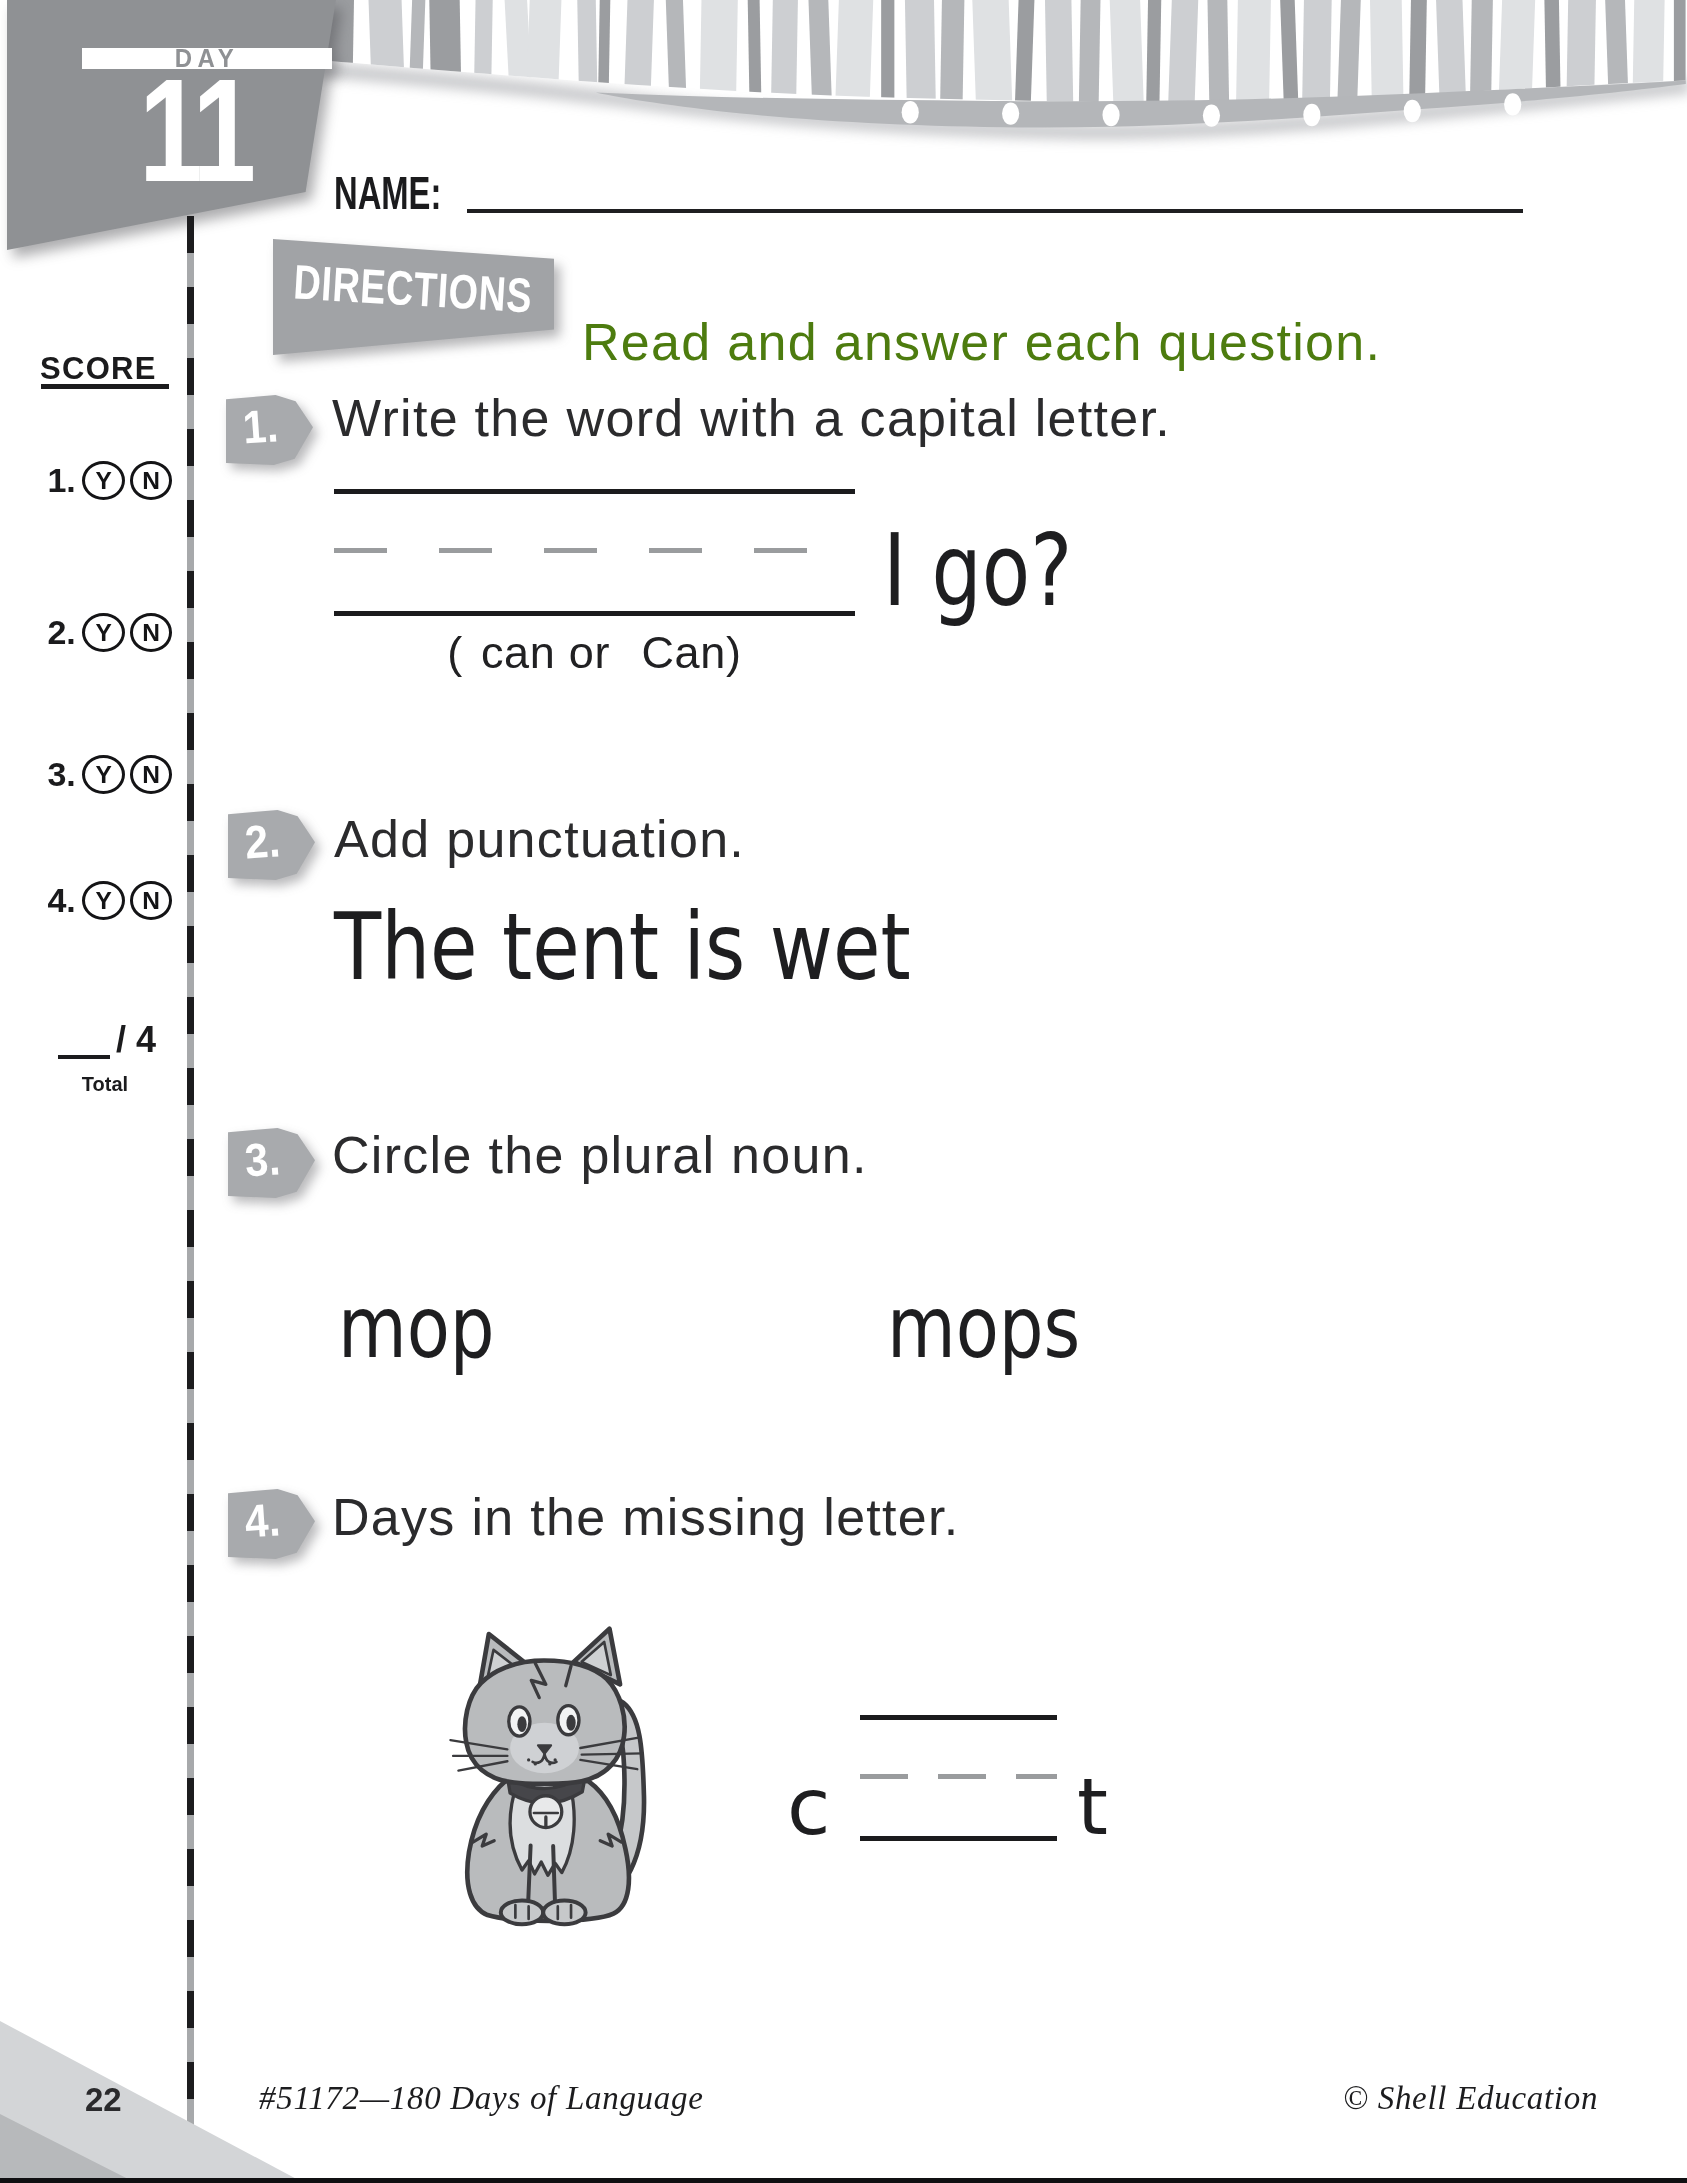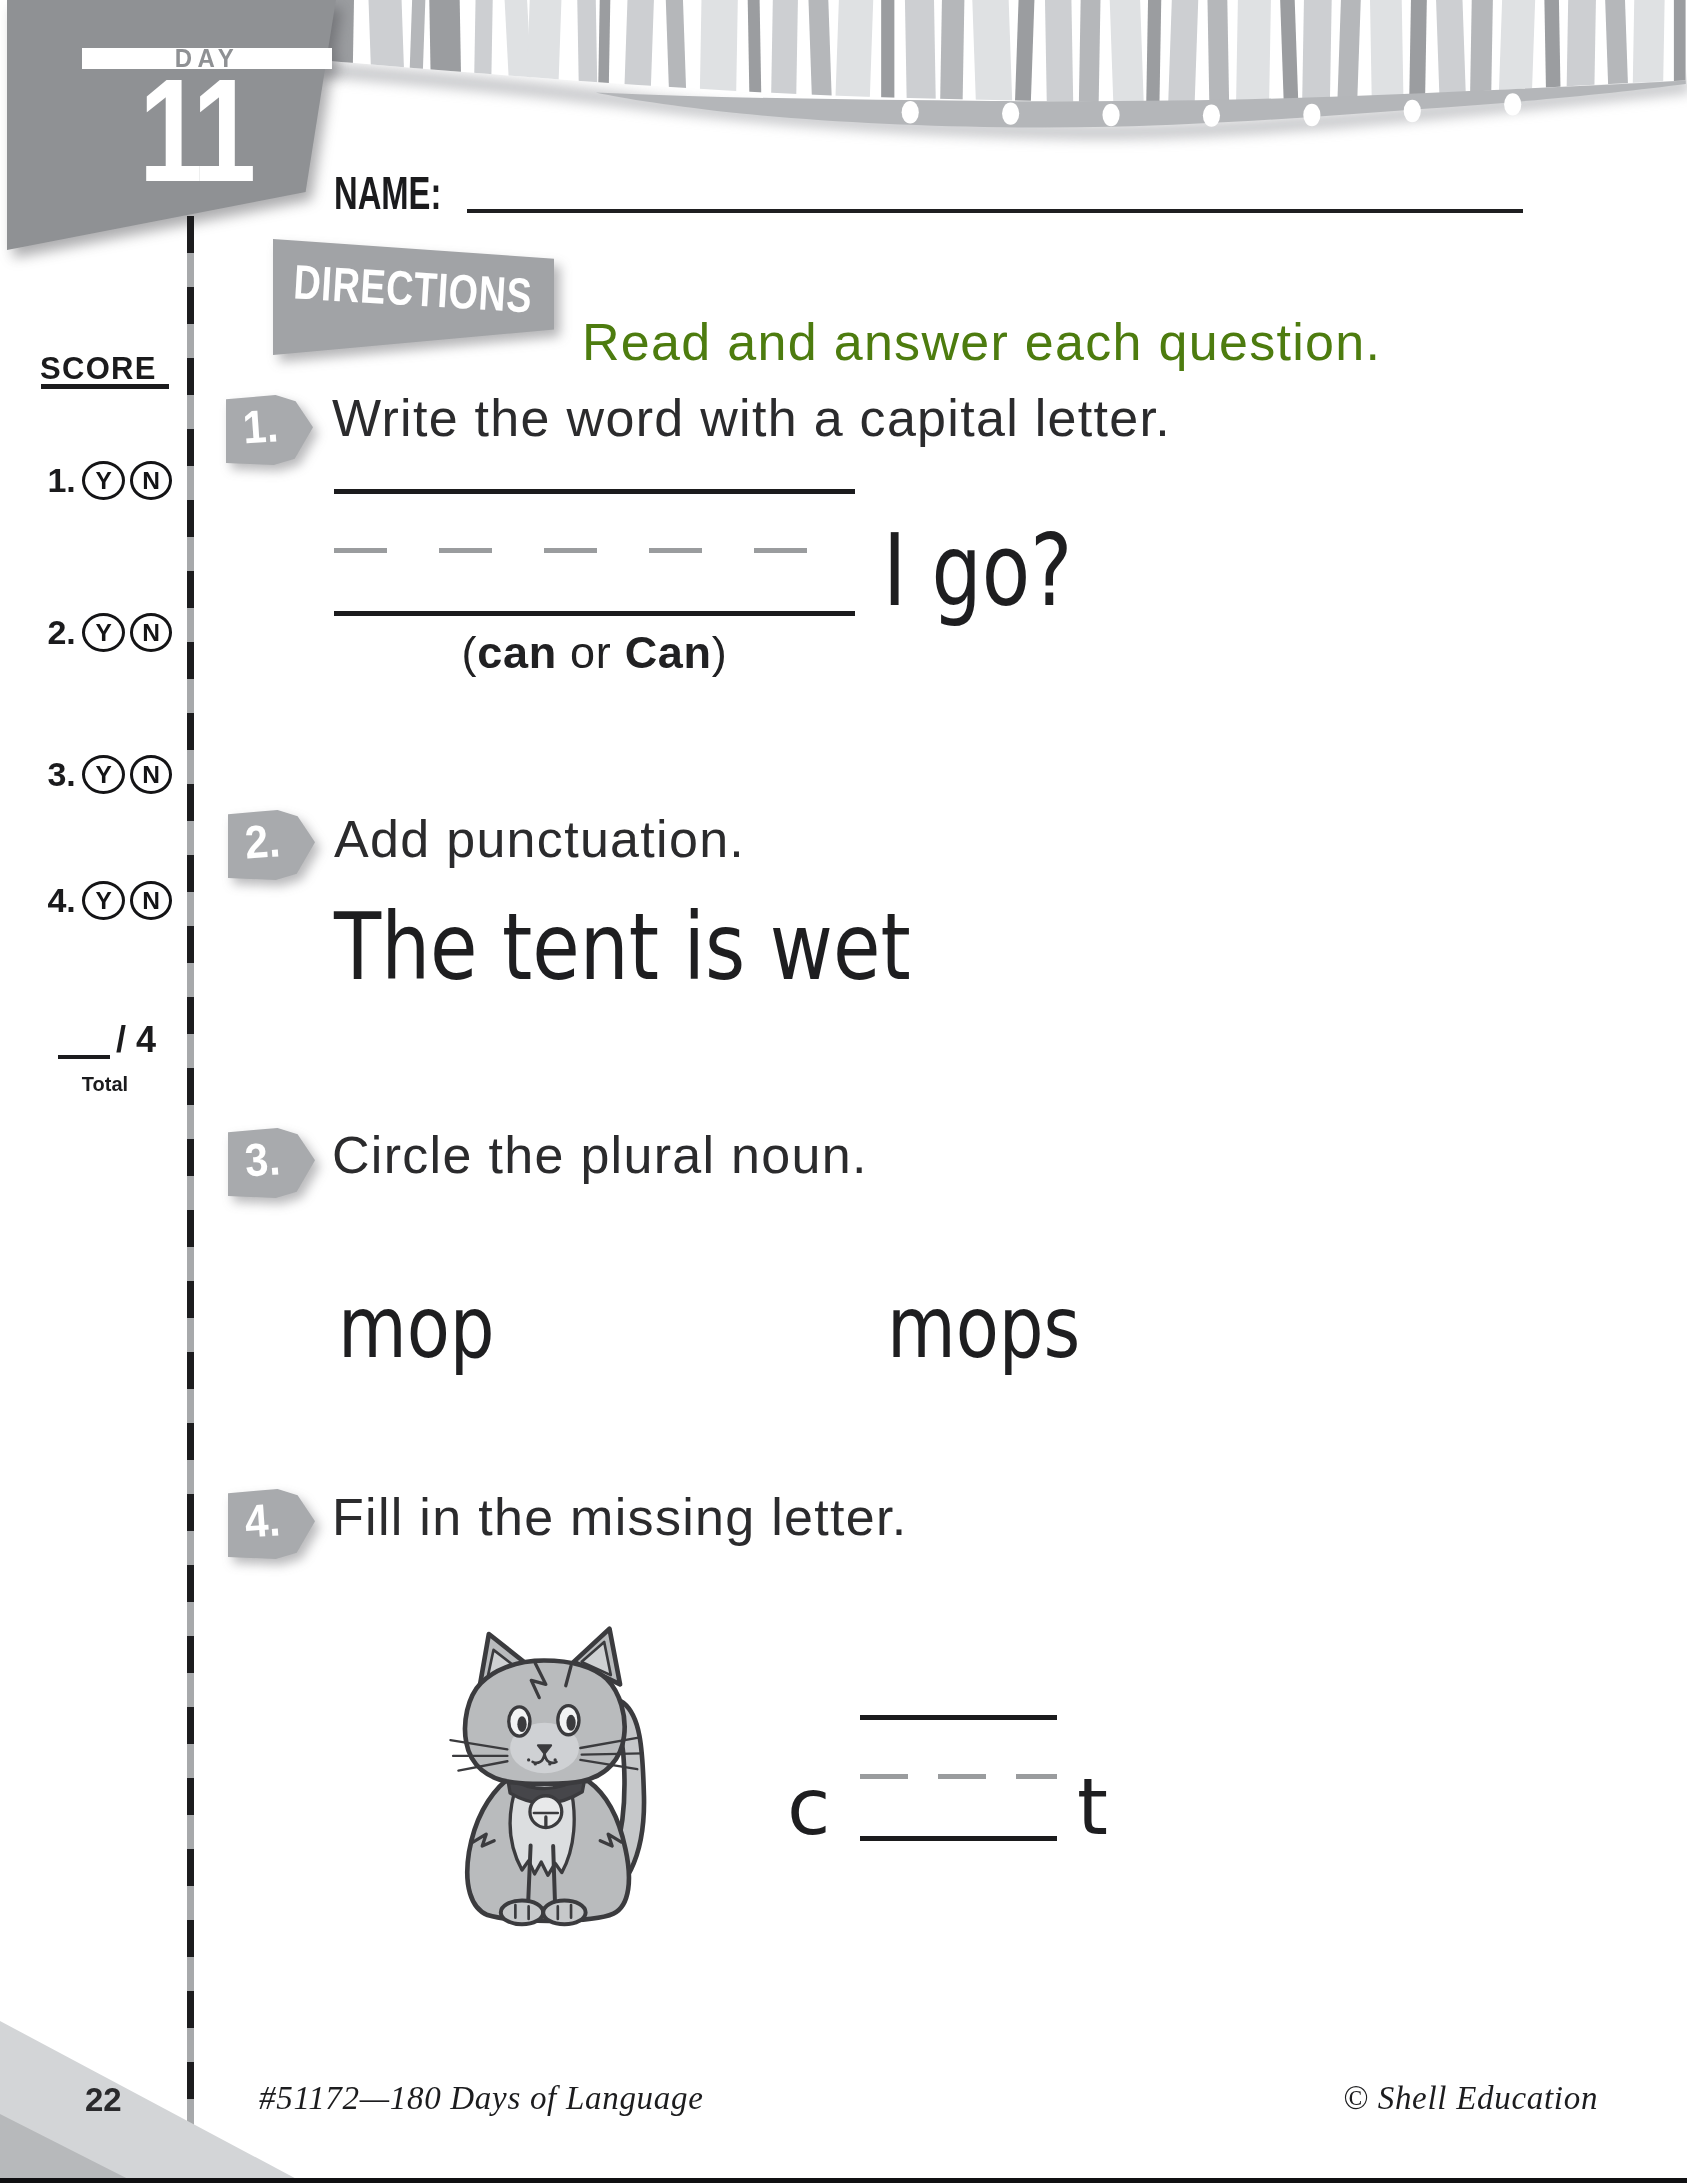--- a/index.html
+++ b/index.html
@@ -66,21 +66,21 @@
   .hand{font-family:"DejaVu Sans",sans-serif;color:#1e1e20;white-space:nowrap;line-height:1;}
 
   
   .wline{position:absolute;background:#1b1b1d;}
   .wline-dashed{position:absolute;background:repeating-linear-gradient(to right,#9a9c9e 0 53px,transparent 53px 105px);}
   .wline-dashed.small{background:repeating-linear-gradient(to right,#9a9c9e 0 48px,transparent 48px 78px);}
 
   
   #q1-choice{position:absolute;left:334px;top:627px;width:521px;text-align:center;
       font-size:45px;letter-spacing:0.7px;color:#212123;}
-  #q1-choice .b{font-weight:700;}
+  #q1-choice .b{font-weight:400;margin-left:18px;}
 
   
   #corner-light{position:absolute;left:0;top:2021px;width:304px;height:162px;background:#d3d5d7;
       clip-path:polygon(0% 0%,0% 100%,100% 100%);}
   #corner-dark{position:absolute;left:0;top:2114px;width:136px;height:69px;background:#b7b9bb;
       clip-path:polygon(0% 0%,0% 100%,100% 100%);}
   #footer-page-num{position:absolute;left:85px;top:2081px;font-weight:700;font-size:33px;color:#2a2a2c;}
   .footer-italic{position:absolute;top:2080px;font-family:"Liberation Serif",serif;font-style:italic;
       font-size:33px;color:#1c1c1e;letter-spacing:0.7px;}
   #footer-left{left:259px;}
@@ -232,21 +232,21 @@
     <div class="n">3.</div>
   </div>
   <div class="prompt" style="left:332px;top:1125px;">Circle the plural noun.</div>
   <div class="hand abs" style="left:338px;top:1284px;font-size:86px;transform:scaleX(0.82);transform-origin:left top;">mop</div>
   <div class="hand abs" style="left:887px;top:1284px;font-size:86px;transform:scaleX(0.82);transform-origin:left top;">mops</div>
 
   <div class="q-badge" style="left:228px;top:1489px;">
     <div class="shape"></div>
     <div class="n">4.</div>
   </div>
-  <div class="prompt" style="left:332px;top:1487px;">Fill in the missing letter.</div>
+  <div class="prompt" style="left:332px;top:1487px;">Days in the missing letter.</div>
 
   <svg class="abs" style="left:408px;top:1623px;" width="285" height="309" viewBox="0 0 430 465">
     <g stroke="#3b3b3e" stroke-linejoin="round" stroke-linecap="round">
 
       <path d="M255 432 C335 420 358 340 356 260 C354 185 350 140 325 120 C305 104 278 110 276 130
                C275 146 290 153 302 149 C315 145 324 165 326 215 C330 300 315 405 248 416 Z" fill="#c6c8ca" stroke-width="7"></path>
 
       <path d="M150 235 C118 262 100 300 92 345 C84 395 95 430 120 440 C160 452 280 452 310 438
                C335 426 338 385 328 340 C318 292 300 258 272 238 Z" fill="#b9bbbd" stroke-width="7"></path>
 

